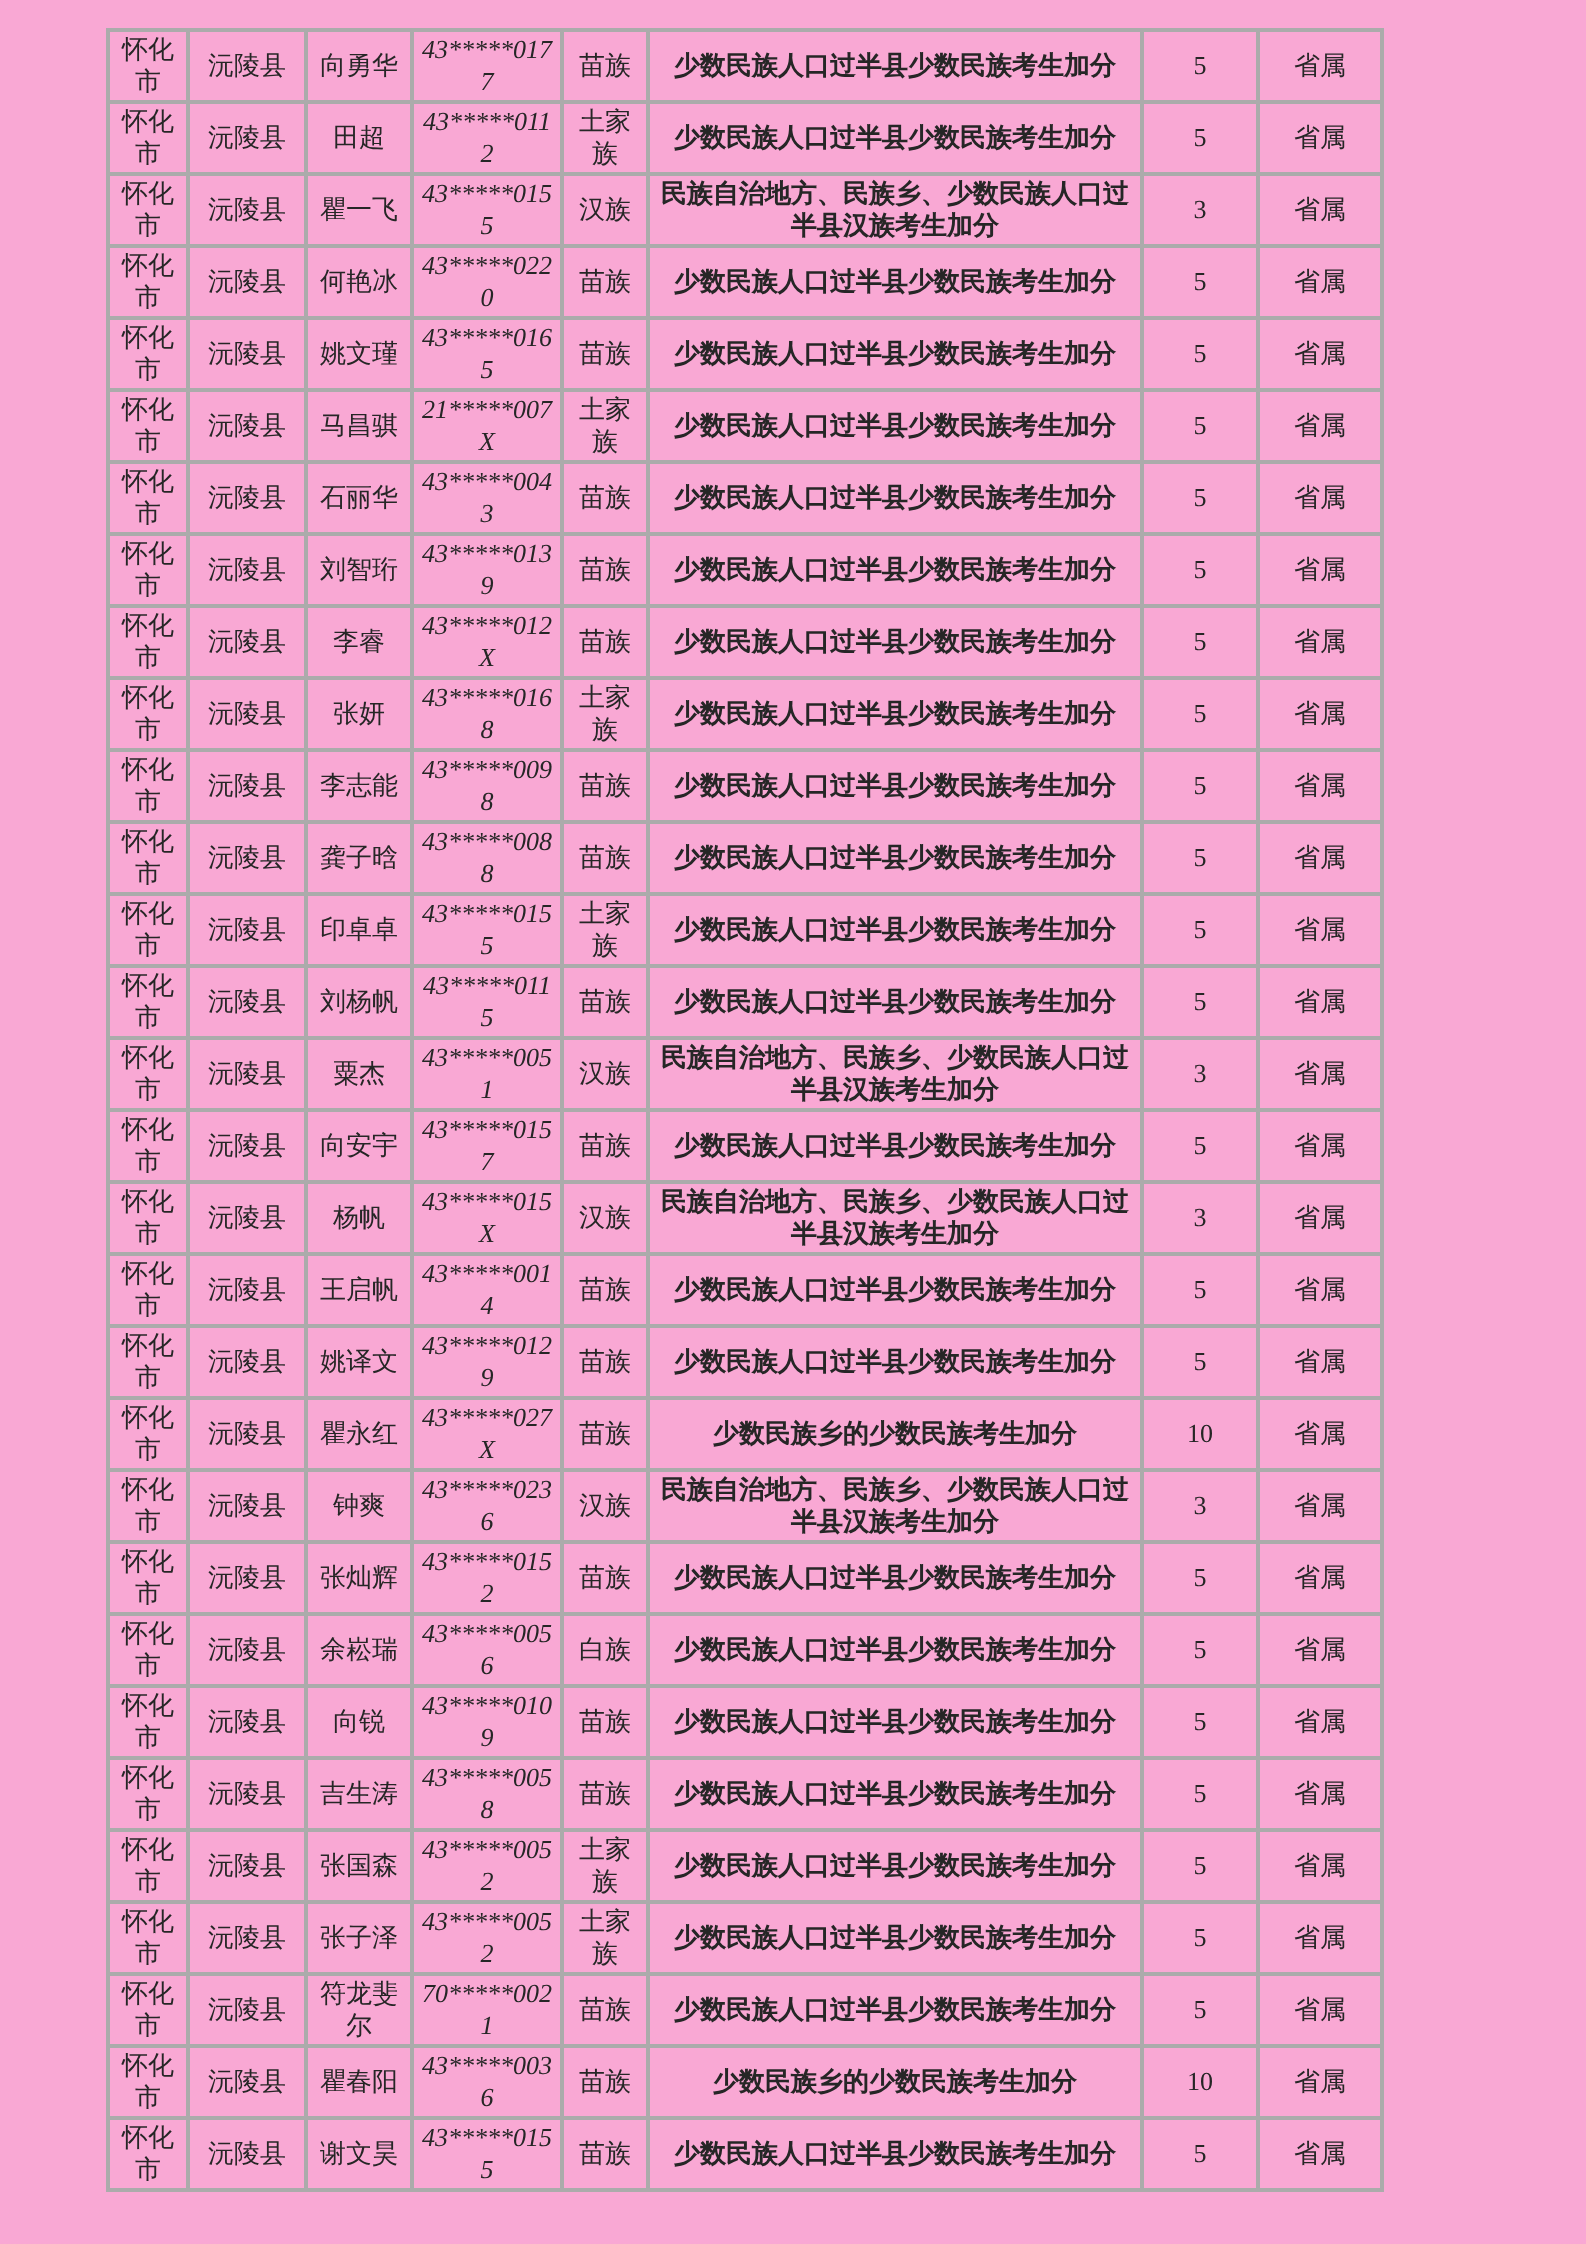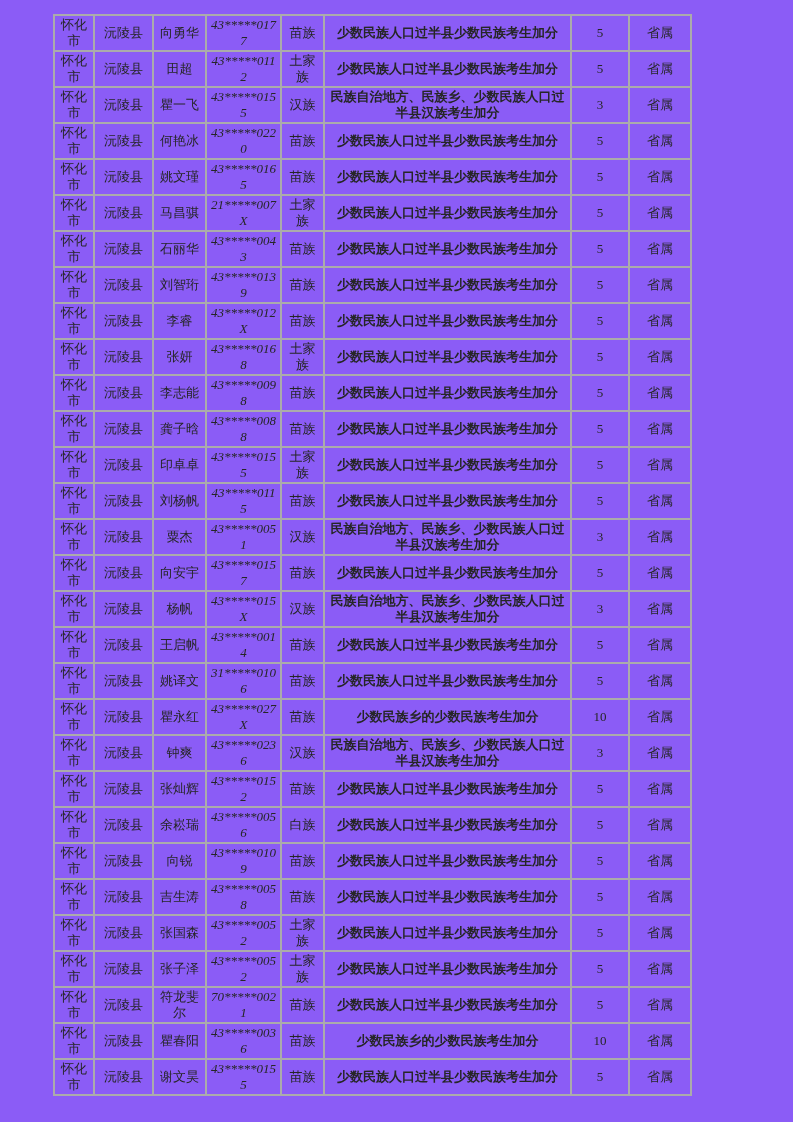--- a/index.html
+++ b/index.html
@@ -4,21 +4,21 @@
 <style>
   html, body {
     margin: 0;
     padding: 0;
     background: #ffffff;
   }
   .page {
     position: relative;
     width: 793px;
     height: 1122px;
-    background: #8b5cf6;
+    background: #f9a8d4;
     font-family: "Liberation Serif", "DejaVu Serif", serif;
     color: #262626;
     overflow: hidden;
   }
   table.bonus-table {
     position: absolute;
     left: 53px;
     top: 14px;
     width: 637px;
     border-collapse: collapse;
@@ -245,21 +245,21 @@
     <td class="cell-id">43*****0014</td>
     <td class="cell-ethnicity">苗族</td>
     <td class="cell-reason">少数民族人口过半县少数民族考生加分</td>
     <td class="cell-points">5</td>
     <td class="cell-affiliation">省属</td>
   </tr>
         <tr>
     <td class="cell-city">怀化市</td>
     <td class="cell-county">沅陵县</td>
     <td class="cell-name">姚译文</td>
-    <td class="cell-id">31*****0106</td>
+    <td class="cell-id">43*****0129</td>
     <td class="cell-ethnicity">苗族</td>
     <td class="cell-reason">少数民族人口过半县少数民族考生加分</td>
     <td class="cell-points">5</td>
     <td class="cell-affiliation">省属</td>
   </tr>
         <tr>
     <td class="cell-city">怀化市</td>
     <td class="cell-county">沅陵县</td>
     <td class="cell-name">瞿永红</td>
     <td class="cell-id">43*****027X</td>

